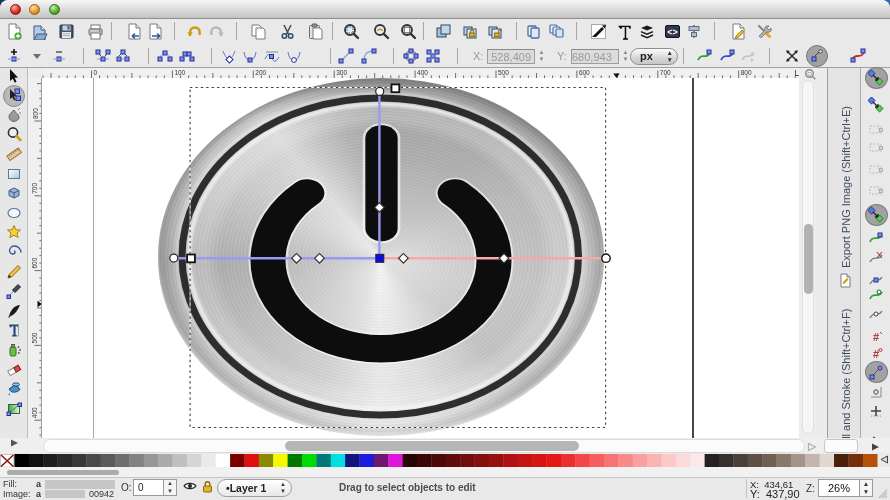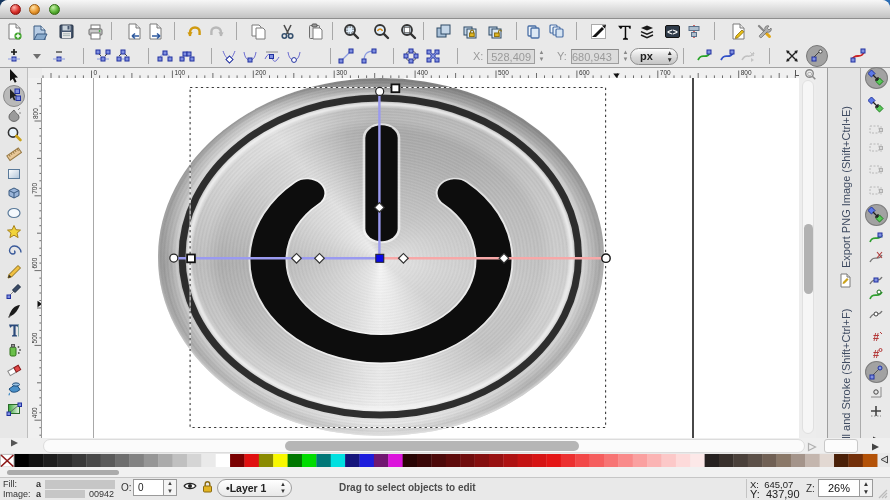--- a/index.html
+++ b/index.html
@@ -977,21 +977,21 @@
     </div>
     <div style="position:absolute;left:201.5px;top:479.5px;width:11px;height:13px;">
       <svg width="11" height="13" viewBox="0 0 11 13">
         <rect x="1.5" y="6" width="8" height="6" rx="1" fill="#e2b422" stroke="#8a6a10"></rect>
         <path d="M3.2 6V4a2.3 2.3 0 014.6 0v2" fill="none" stroke="#8a6a10" stroke-width="1.4"></path>
       </svg>
     </div>
     <div style="position:absolute;left:217px;top:478.5px;width:75px;height:18px;background:linear-gradient(#ffffff,#e8e8e8);border:1px solid #9e9e9e;border-radius:9px;font-size:10.5px;font-weight:bold;color:#222;line-height:16px;padding-left:8px;">•Layer 1<span style="position:absolute;right:5px;top:1.5px;font-size:6px;color:#333;line-height:7px;text-align:center;font-weight:normal">▲<br>▼</span></div>
     <div style="position:absolute;left:307px;top:482px;width:250px;height:13px;font-size:10px;font-weight:bold;color:#4c4c4c;margin-left:32px;">Drag to select objects to edit</div>
     <div style="position:absolute;left:746px;top:479px;width:1px;height:19px;background:#c4c4c4;"></div>
-    <div style="position:absolute;left:750px;top:478.5px;width:60px;height:10px;font-size:9.5px;color:#222;white-space:pre;">X:  645,07</div>
+    <div style="position:absolute;left:750px;top:478.5px;width:60px;height:10px;font-size:9.5px;color:#222;white-space:pre;">X:  434,61</div>
     <div style="position:absolute;left:750px;top:487.5px;width:60px;height:10px;font-size:11px;color:#222;white-space:pre;">Y:  437,90</div>
     <div style="position:absolute;left:806px;top:483px;width:14px;height:11px;font-size:10px;color:#333;">Z:</div>
     <div style="position:absolute;left:818px;top:478.5px;width:42px;height:18px;background:#fff;border:1px solid #9a9a9a;font-size:11px;color:#111;text-align:center;line-height:16px;">26%</div>
     <div style="position:absolute;left:860px;top:478.5px;width:13px;height:18px;background:#f4f4f4;border:1px solid #9a9a9a;border-left:none;font-size:6.5px;color:#333;line-height:8px;text-align:center;">▲<br>▼</div>
     <div style="position:absolute;left:877.0px;top:489.0px;width:12px;height:10px;">
       <svg width="12" height="10" viewBox="0 0 12 10">
         <path d="M2 9l8-8M5 9l5-5M8 9l2-2" stroke="#bbb" stroke-width="1.2"></path>
       </svg>
     </div>
   </div>

